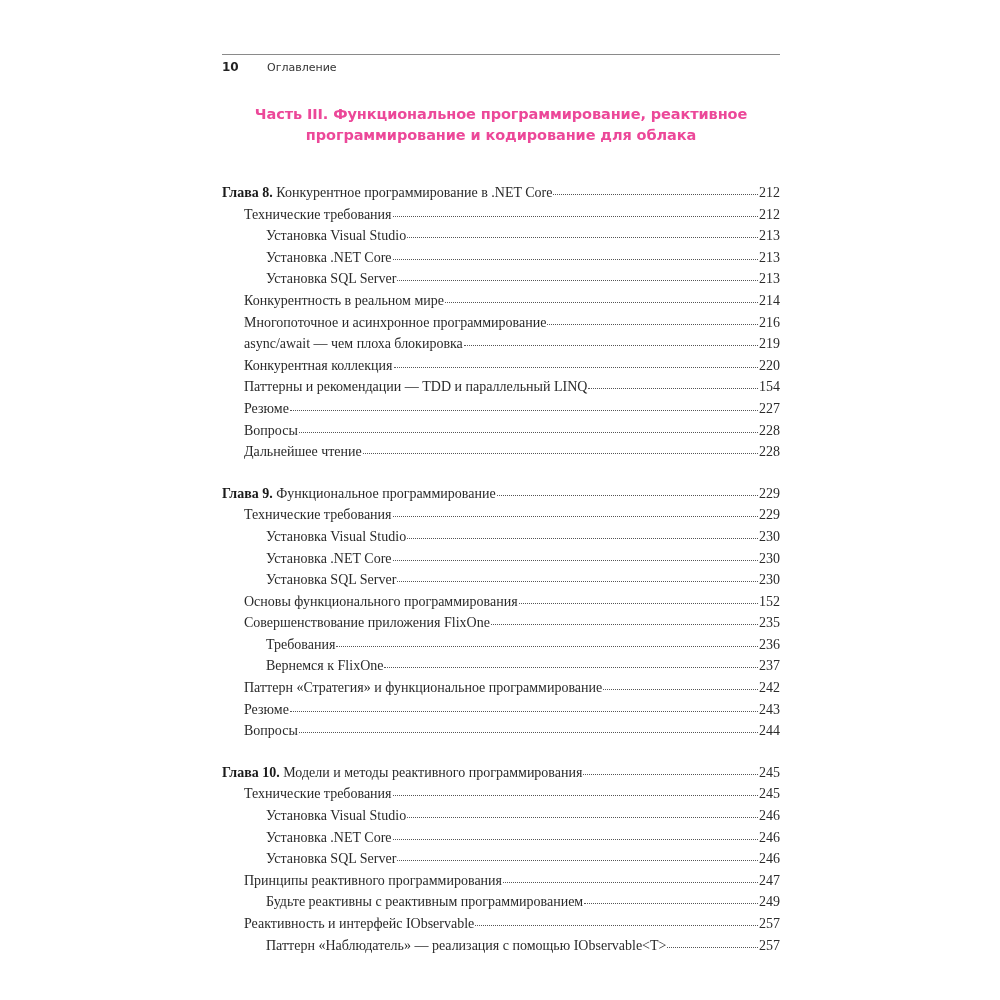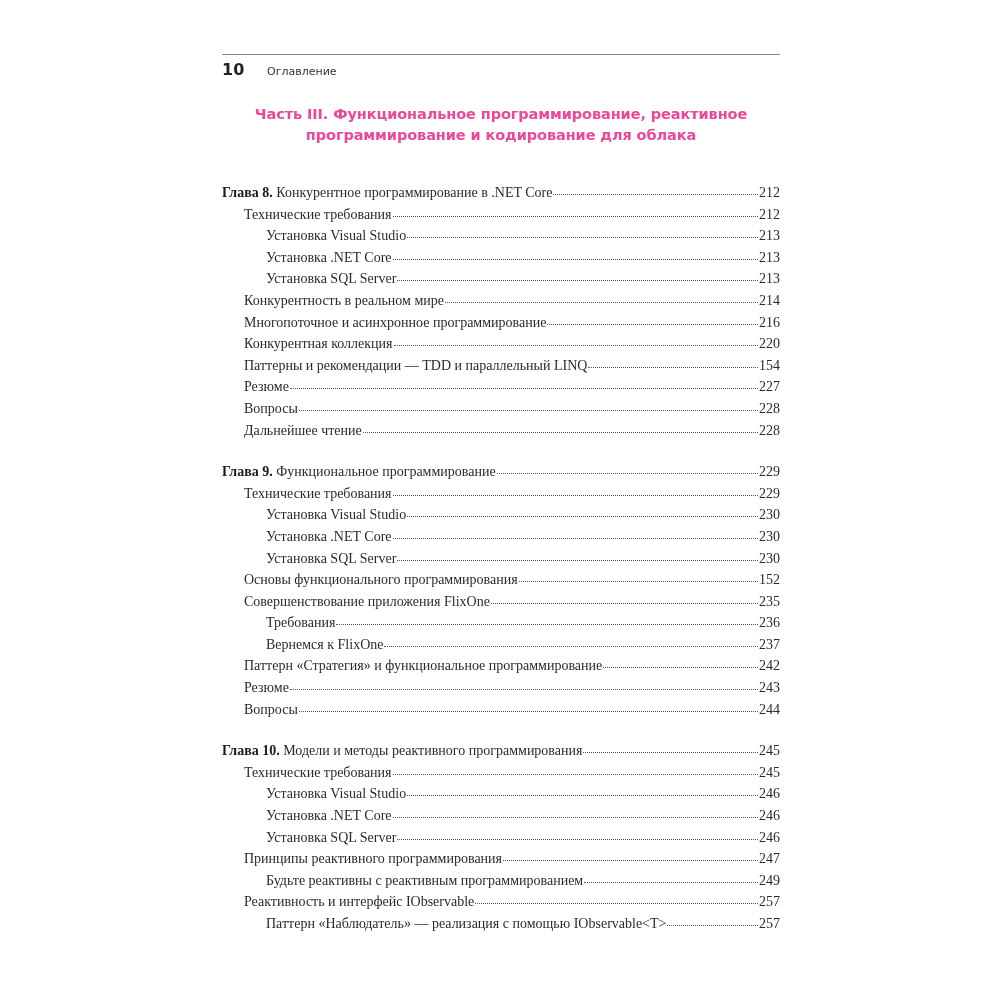--- a/index.html
+++ b/index.html
@@ -36,21 +36,21 @@
       height: 20px;
       display: flex;
       align-items: baseline;
       font-family: "DejaVu Sans", sans-serif;
       font-size: 13px;
       color: #222;
     }
     .running-head .page-num {
       font-weight: bold;
       width: 45px;
-      font-size: 16px;
+      font-size: 12px;
     }
     .running-head .section {
       font-weight: normal;
       color: #333;
       font-size: 11px;
     }
     .part-title {
       position: absolute;
       left: 0;
       top: 104px;
@@ -159,20 +159,25 @@
           <span class="label">Конкурентность в реальном мире</span>
           <span class="leader"></span>
           <span class="pnum">214</span>
         </div>
         <div class="entry lvl1">
           <span class="label">Многопоточное и асинхронное программирование</span>
           <span class="leader"></span>
           <span class="pnum">216</span>
         </div>
         <div class="entry lvl1">
+          <span class="label">async/await — чем плоха блокировка</span>
+          <span class="leader"></span>
+          <span class="pnum">219</span>
+        </div>
+        <div class="entry lvl1">
           <span class="label">Конкурентная коллекция</span>
           <span class="leader"></span>
           <span class="pnum">220</span>
         </div>
         <div class="entry lvl1">
           <span class="label">Паттерны и рекомендации — TDD и параллельный LINQ</span>
           <span class="leader"></span>
           <span class="pnum">154</span>
         </div>
         <div class="entry lvl1">

